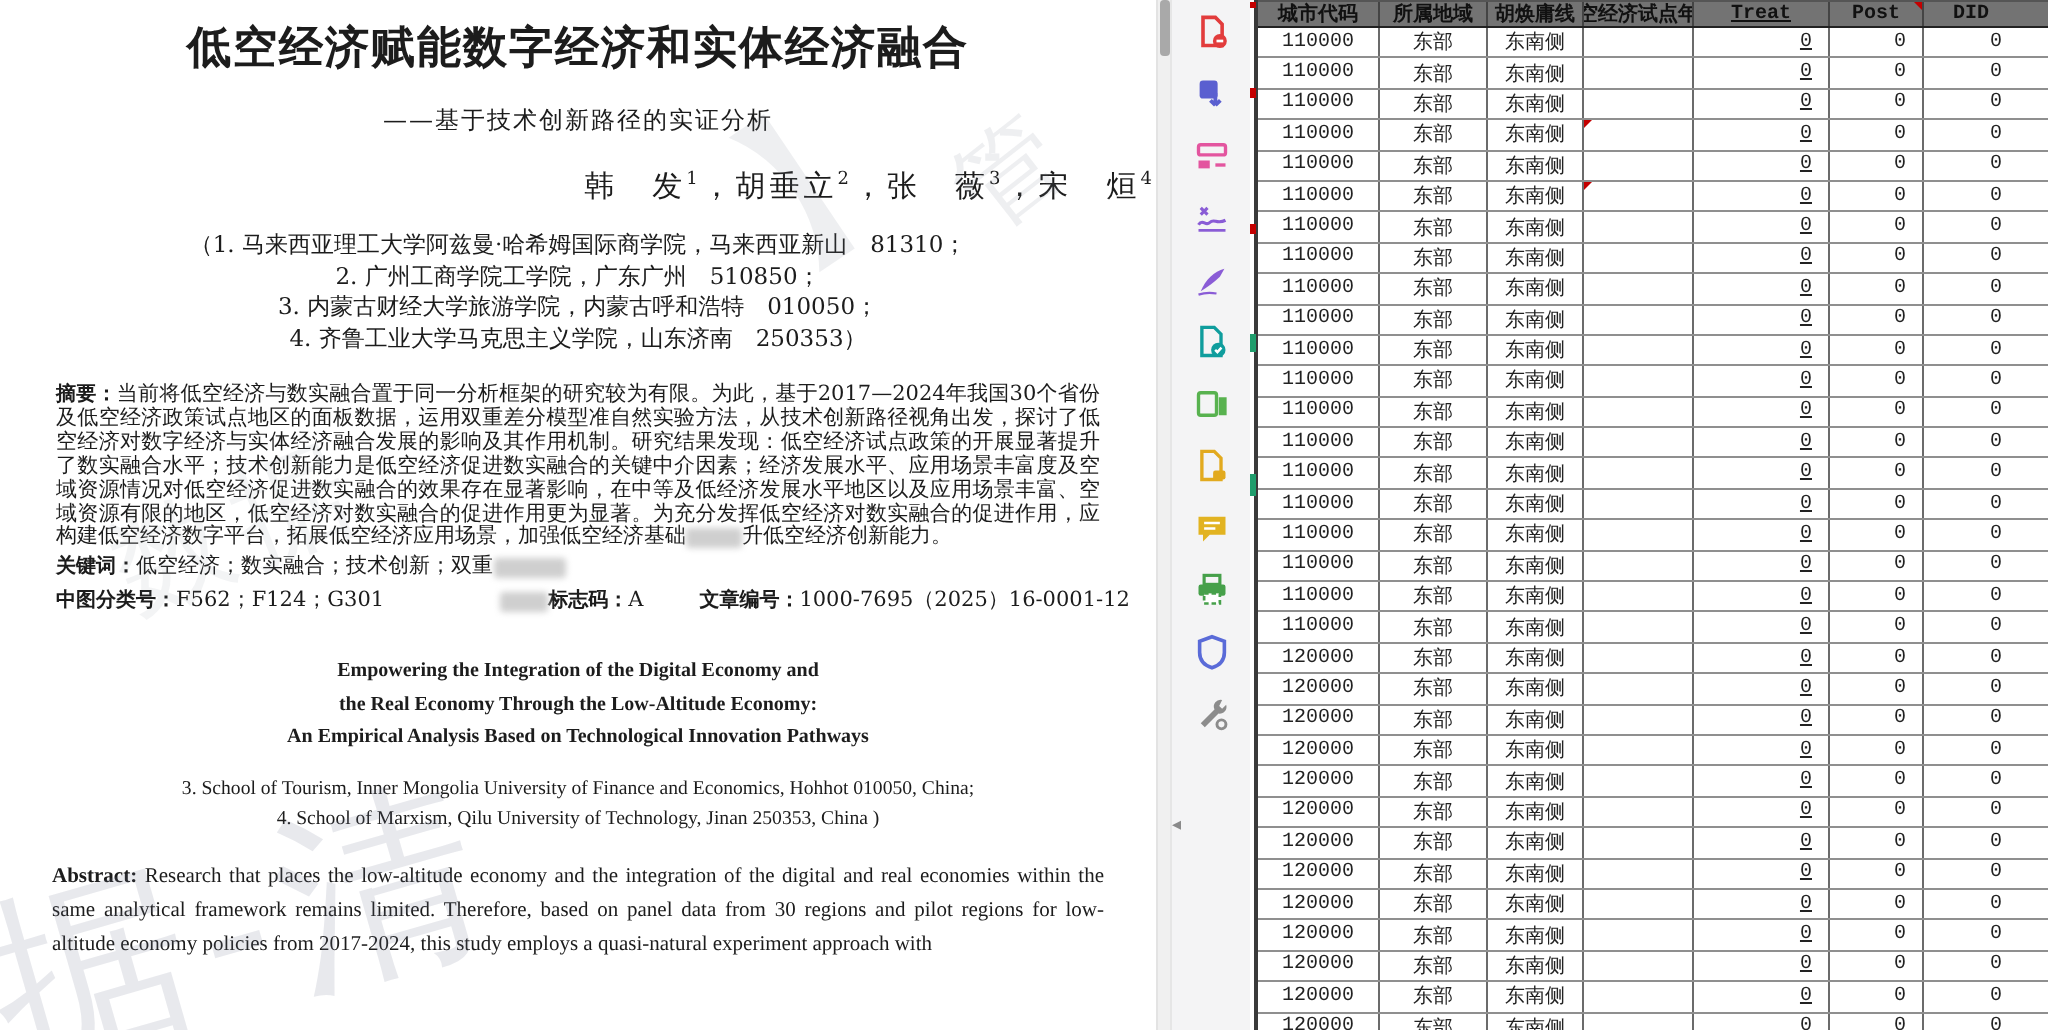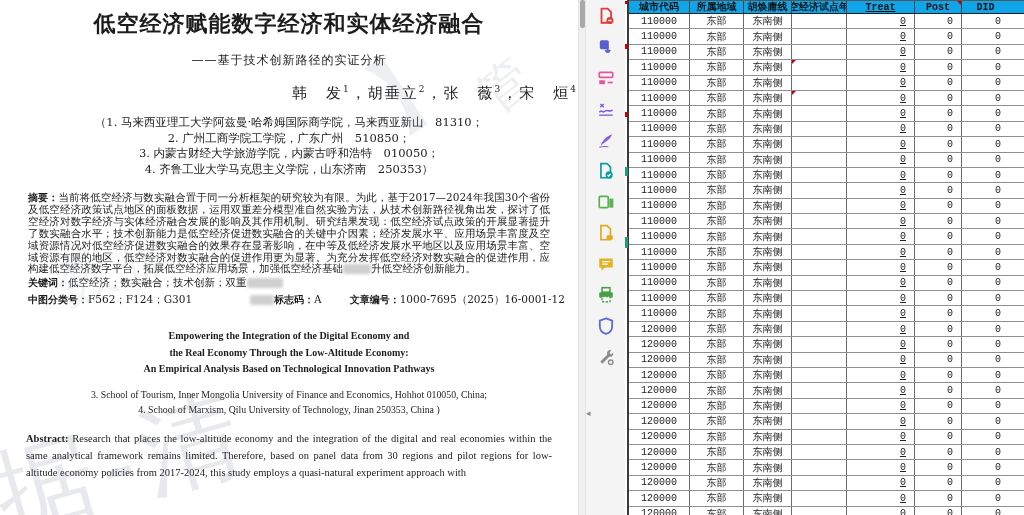--- a/index.html
+++ b/index.html
@@ -45,21 +45,21 @@
                 background:#f4f4f5; border-left:1px solid #e6e6e6; }
   .tool-icon { width:18px; height:18px; margin:13px auto 0; display:block; cursor:pointer; }
   .tool-icon:first-child { margin-top:7px; }
   .tool-icon svg { width:18px; height:18px; display:block; }
   .strip-collapse { position:absolute; left:0px; top:408px; font-size:9px; color:#8a8a8a;
                     font-family:"DejaVu Sans",sans-serif; cursor:pointer; }
 
   
   .sheet { position:absolute; left:625px; top:0; width:399px; height:515px; background:#fff; overflow:hidden; }
   .sheet-inner { position:absolute; left:2px; top:0; width:397px; border-left:2px solid #3a3a3a; }
-  .s-hrow { display:flex; height:14px; background:#0ea5e9; border-top:1px solid #555;
+  .s-hrow { display:flex; height:14px; background:#737373; border-top:1px solid #555;
             border-bottom:1px solid #222; }
   .s-hcell { position:relative; display:flex; align-items:center; justify-content:center;
              font-size:10px; font-weight:bold; color:#111; border-right:1px solid #444;
              white-space:nowrap; overflow:hidden; }
   .s-row  { display:flex; height:15.4px; border-bottom:1px solid #8f8f8f; background:#fff; }
   .s-cell { position:relative; display:flex; align-items:center; justify-content:center;
             font-size:10px; color:#222; border-right:1px solid #6b6b6b; overflow:hidden; white-space:nowrap; }
   .c0 { width:61px; } .c1 { width:54px; } .c2 { width:48px; } .c3 { width:55px; }
   .c4 { width:68px;text-decoration:underline; } .c5 { width:47px; } .c6 { width:47px; border-right:none; }
   .mono { font-family:"Liberation Mono","DejaVu Sans Mono",monospace; }

